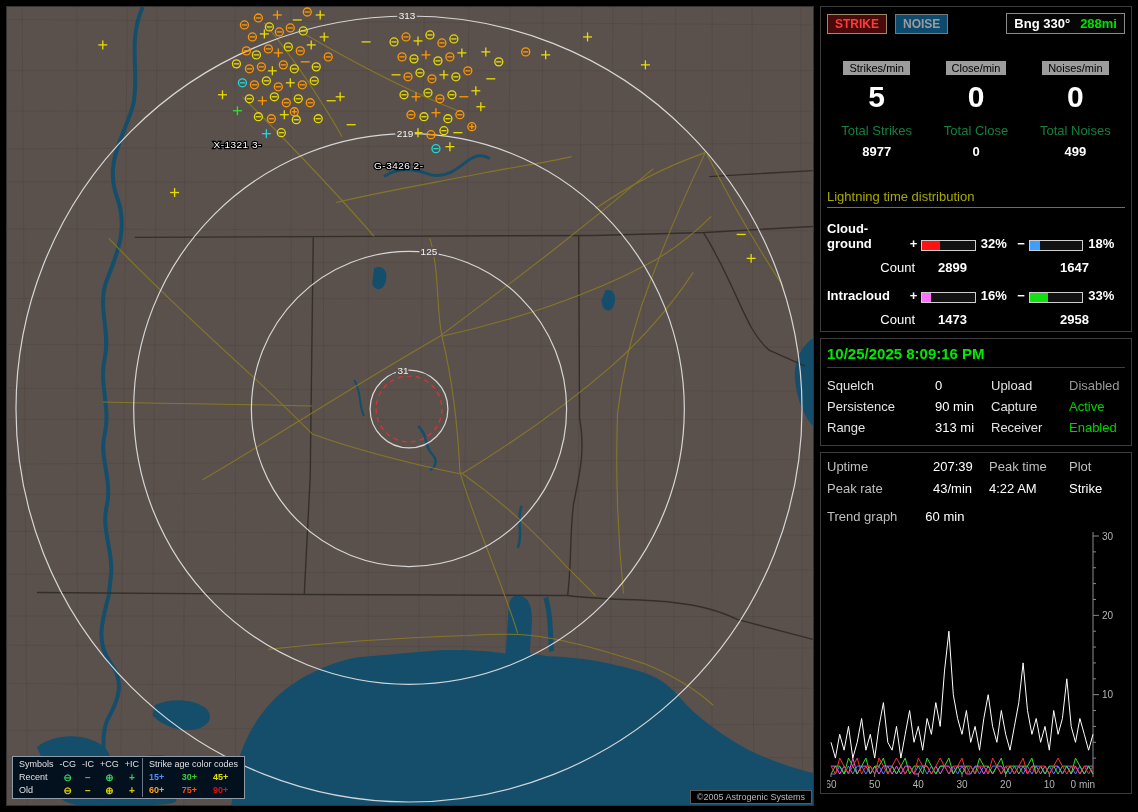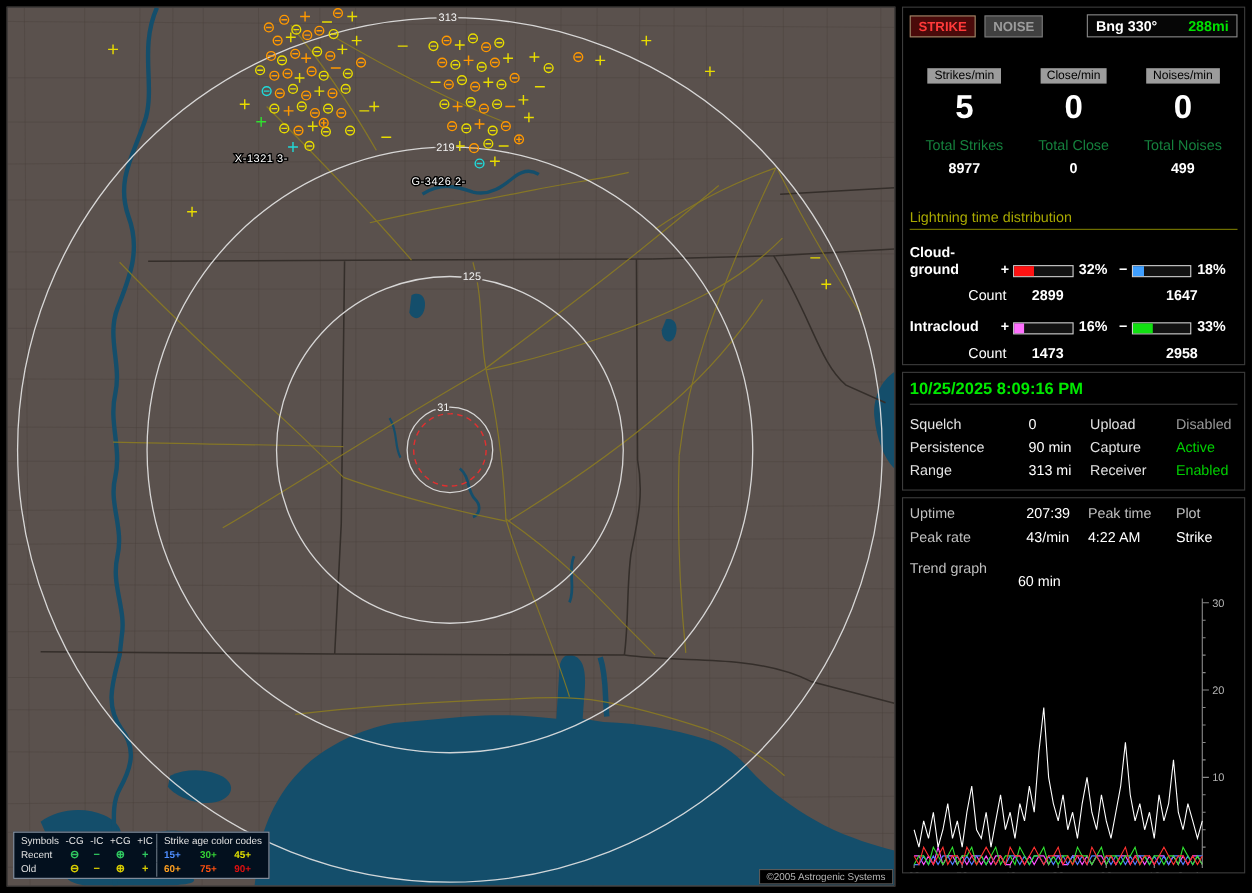--- a/index.html
+++ b/index.html
@@ -28,23 +28,23 @@
   
   #panel{position:absolute;left:820px;top:6px;width:312px;height:800px;font-size:13px;}
   .sec{border:1px solid #3c3c3c;background:#000;padding:6px;box-sizing:border-box;}
   #sec-top{height:326px;}
   #sec-mid{height:108px;margin-top:6px;}
   #sec-bot{height:342px;margin-top:6px;overflow:hidden;}
 
   .toprow{display:flex;align-items:center;gap:8px;}
   .btn{font-weight:bold;font-size:12px;padding:2px 7px;border:1px solid #888;cursor:default;}
   .btn.strike{background:#4a0a0a;color:#ff3a3a;border-color:#9a8a6a;}
-  .btn.noise{background:#404040;color:#9c9c9c;border-color:#777;}
+  .btn.noise{background:#0c4a6e;color:#9c9c9c;border-color:#777;}
   .bngbox{margin-left:auto;border:1px solid #8a8a8a;background:#060606;
-          padding:2px 7px;font-weight:bold;display:flex;gap:28px;font-size:13px;}
+          padding:2px 7px;font-weight:bold;display:flex;gap:10px;font-size:13px;}
   .grn{color:#00e000;}
 
   .rates{display:grid;grid-template-columns:1fr 1fr 1fr;text-align:center;margin-top:26px;}
   .chip{background:#9c9c9c;color:#000;font-size:11px;padding:1px 6px;display:inline-block;}
   .bignum{font-size:30px;font-weight:bold;margin-top:6px;line-height:32px;}
   .totlbl{margin-top:10px;color:#15803d;}
   .totval{margin-top:6px;font-weight:bold;}
 
   .disttitle{color:#a8a800;margin-top:30px;padding-bottom:3px;border-bottom:1px solid #7a7a00;}
   .distrow{display:flex;align-items:flex-end;margin-top:13px;}
@@ -63,21 +63,21 @@
             border-bottom:1px solid #3c3c3c;}
   .statusgrid{display:grid;grid-template-columns:108px 56px 78px auto;row-gap:6px;margin-top:10px;}
   .lbl{color:#e2e2e2;}
   .val{color:#fff;}
   .dim{color:#9a9a9a;}
   .green{color:#00d000;}
 
   .statsgrid{display:grid;grid-template-columns:106px 56px 80px auto;row-gap:7px;}
   .glbl{color:#bfbfbf;}
   .trendrow{margin-top:13px;display:flex;}
-  .trendrow .val{margin-left:28px;margin-top:12px;}
+  .trendrow .val{margin-left:28px;}
   #trend-svg{margin-top:4px;}
   #trend-svg text{font-family:"Liberation Sans",sans-serif;}
 </style>
 </head>
 <body>
 
 <div id="map-wrap">
   <svg id="map-svg" viewBox="0 0 808 800">
     <rect width="808" height="800" fill="#5a514d"></rect>
     <g id="counties">

